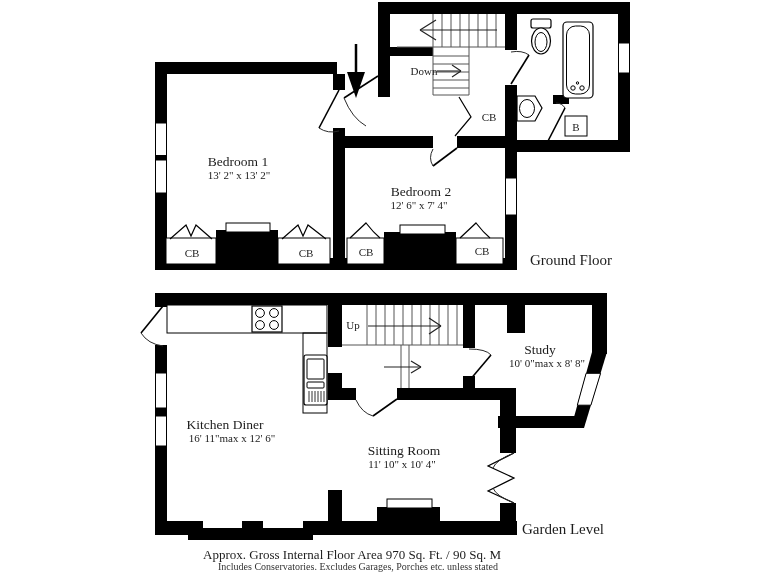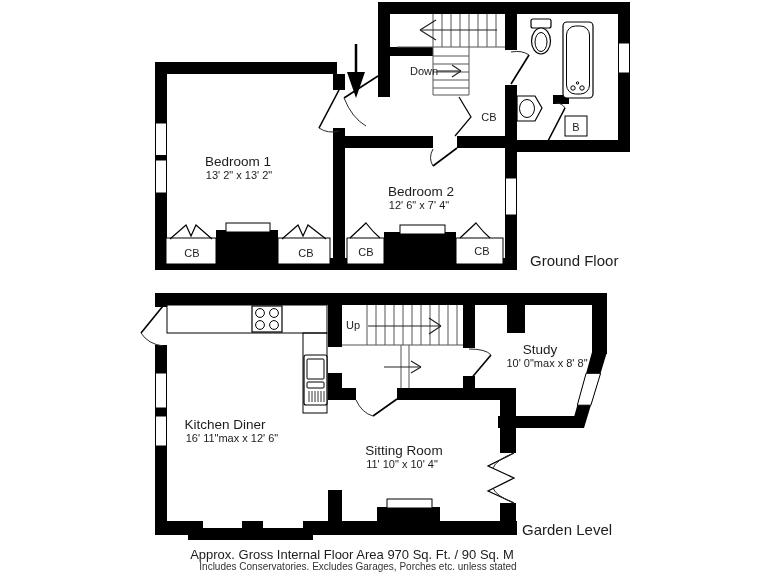--- a/index.html
+++ b/index.html
@@ -1,17 +1,17 @@
 <!DOCTYPE html>
 <html><head>
 <meta charset="utf-8">
 <style>
   html,body{margin:0;padding:0;background:#fff;}
   #canvas{position:relative;width:676px;height:576px;background:#ffffff;overflow:hidden;
-          font-family:Liberation Sans, sans-serif;}
+          font-family:Liberation Serif, serif;}
   svg{display:block;}
   .wall{fill:#000;}
   .thin{fill:none;stroke:#000;stroke-width:1;}
   .thin12{fill:none;stroke:#000;stroke-width:1.2;}
   .arc{fill:none;stroke:#2a2a2a;stroke-width:1;}
   .leaf{fill:none;stroke:#000;stroke-width:1.6;}
   .win{fill:#fff;stroke:#000;stroke-width:1;}
   .fix{fill:#fff;stroke:#000;stroke-width:1.2;}
   .recess{fill:#fff;stroke:#000;stroke-width:1;}
   text{fill:#1c1c1c;}

